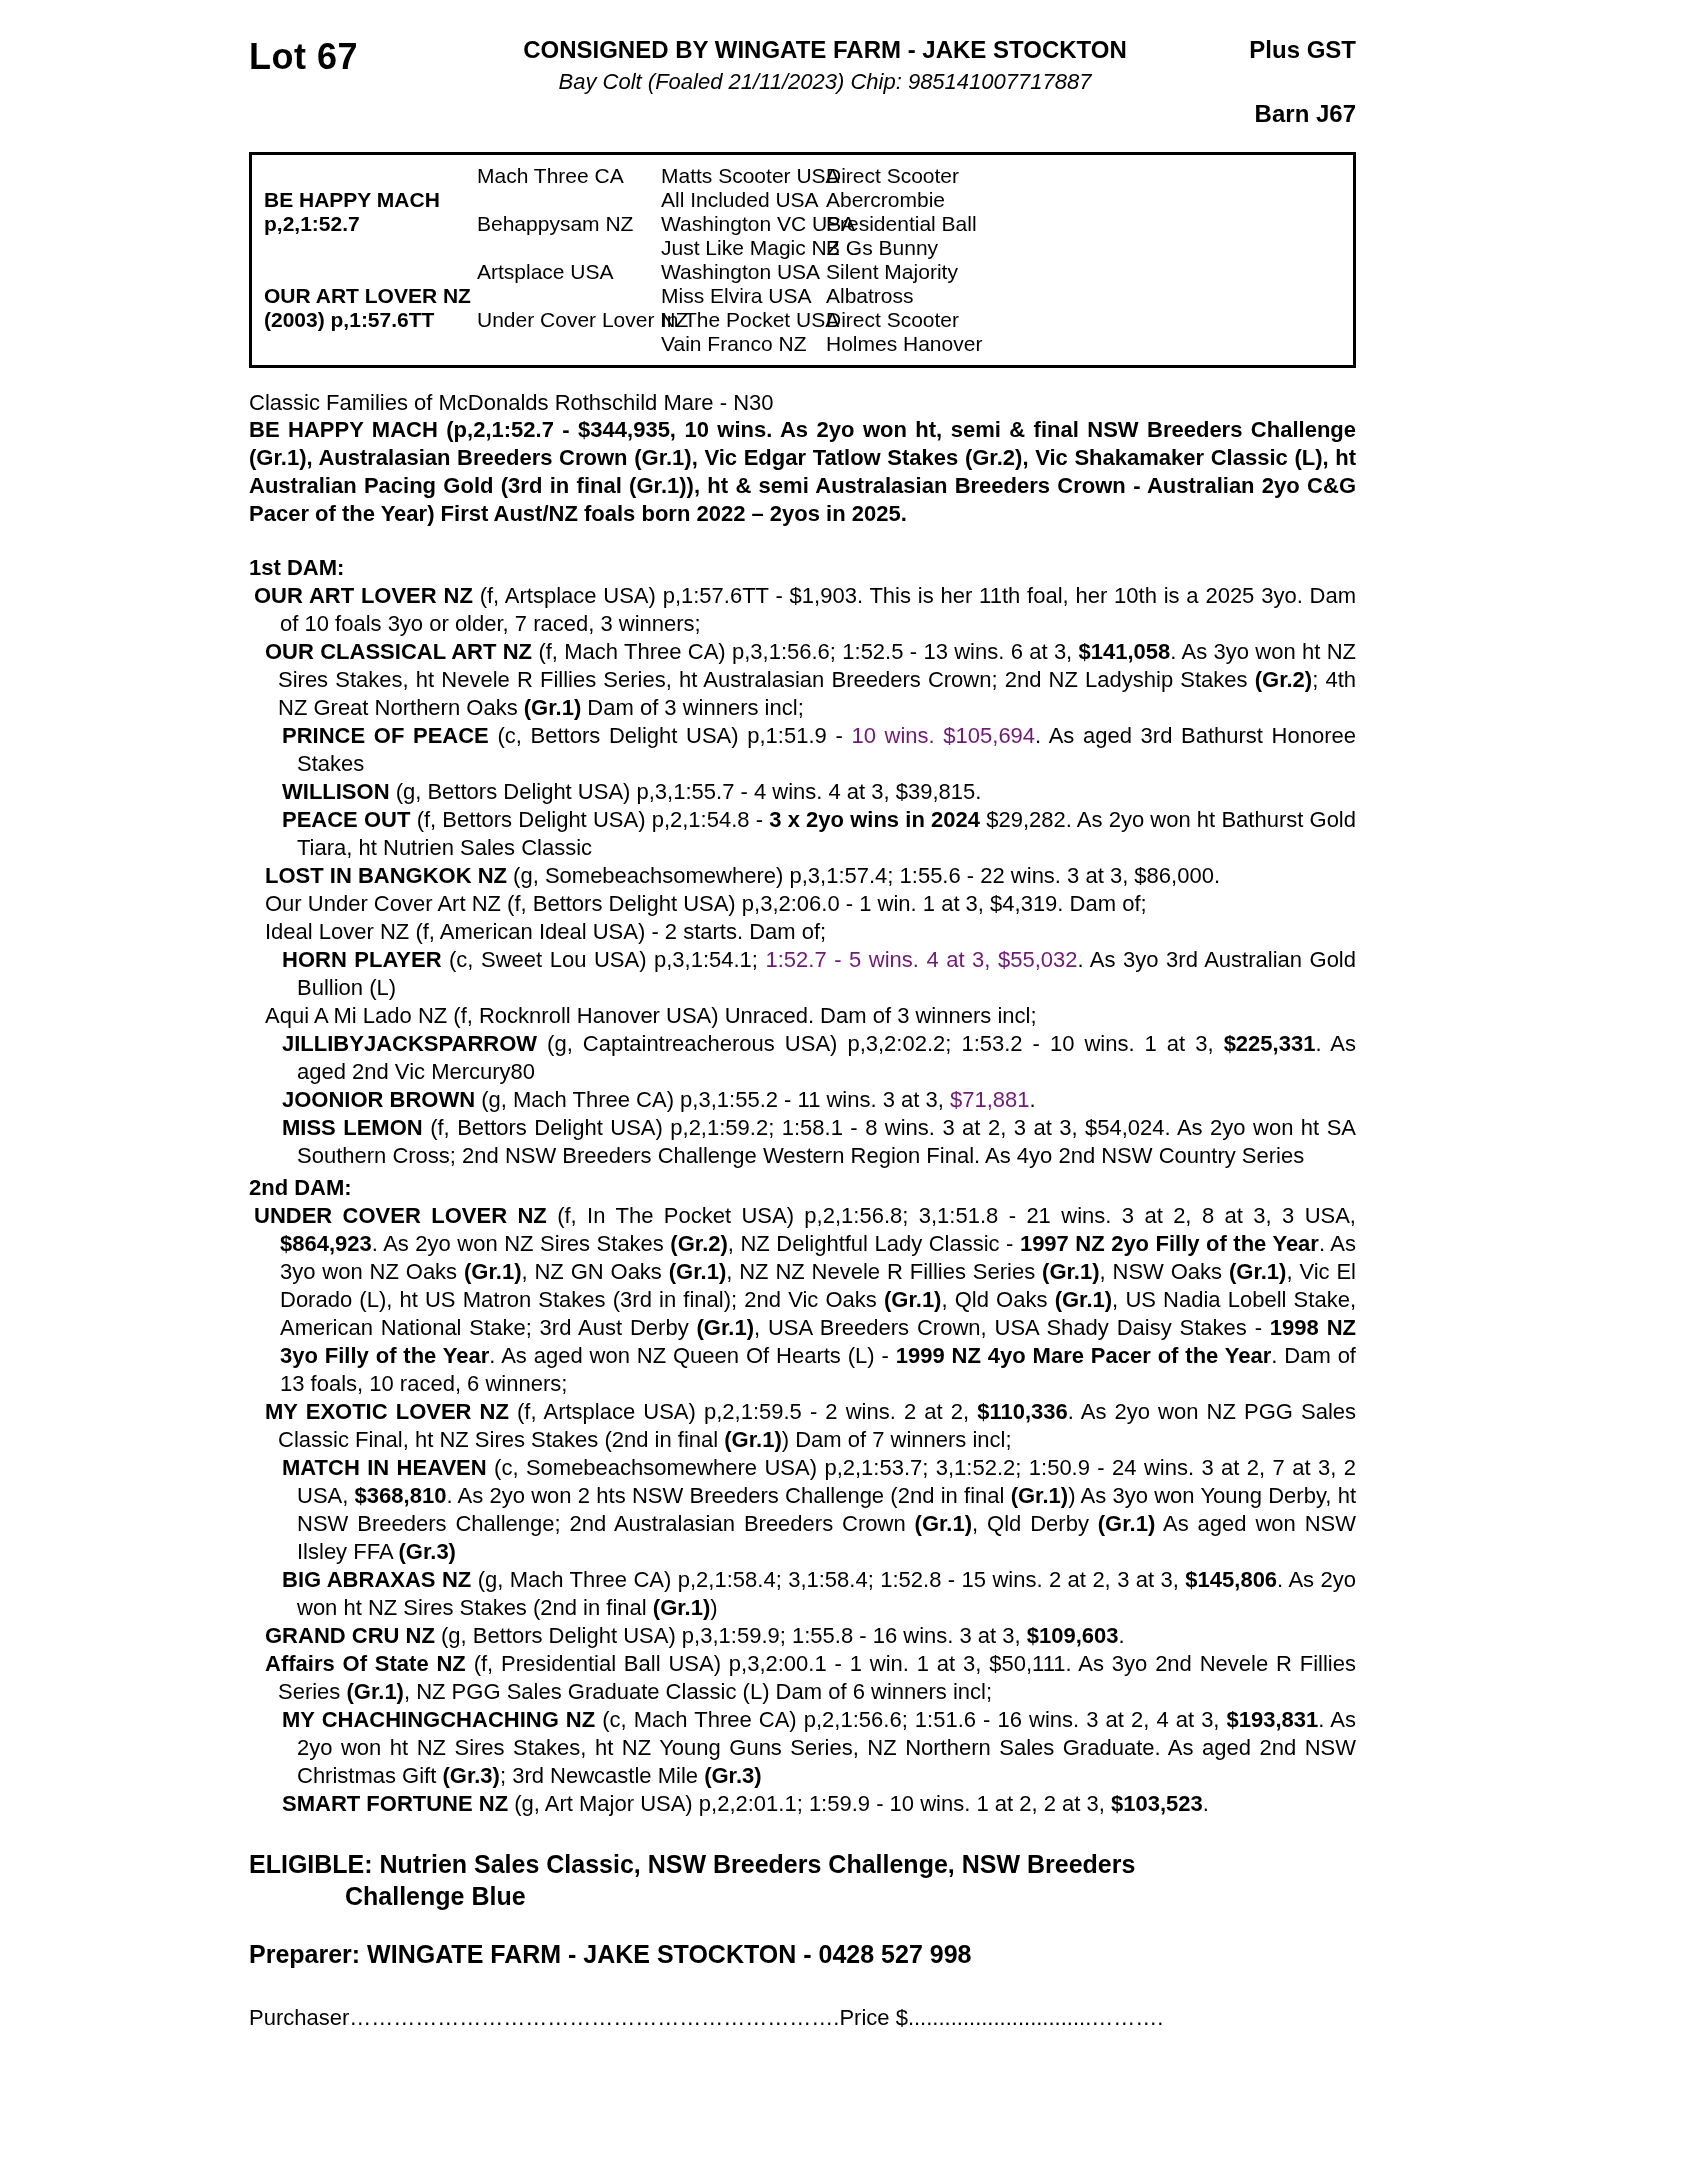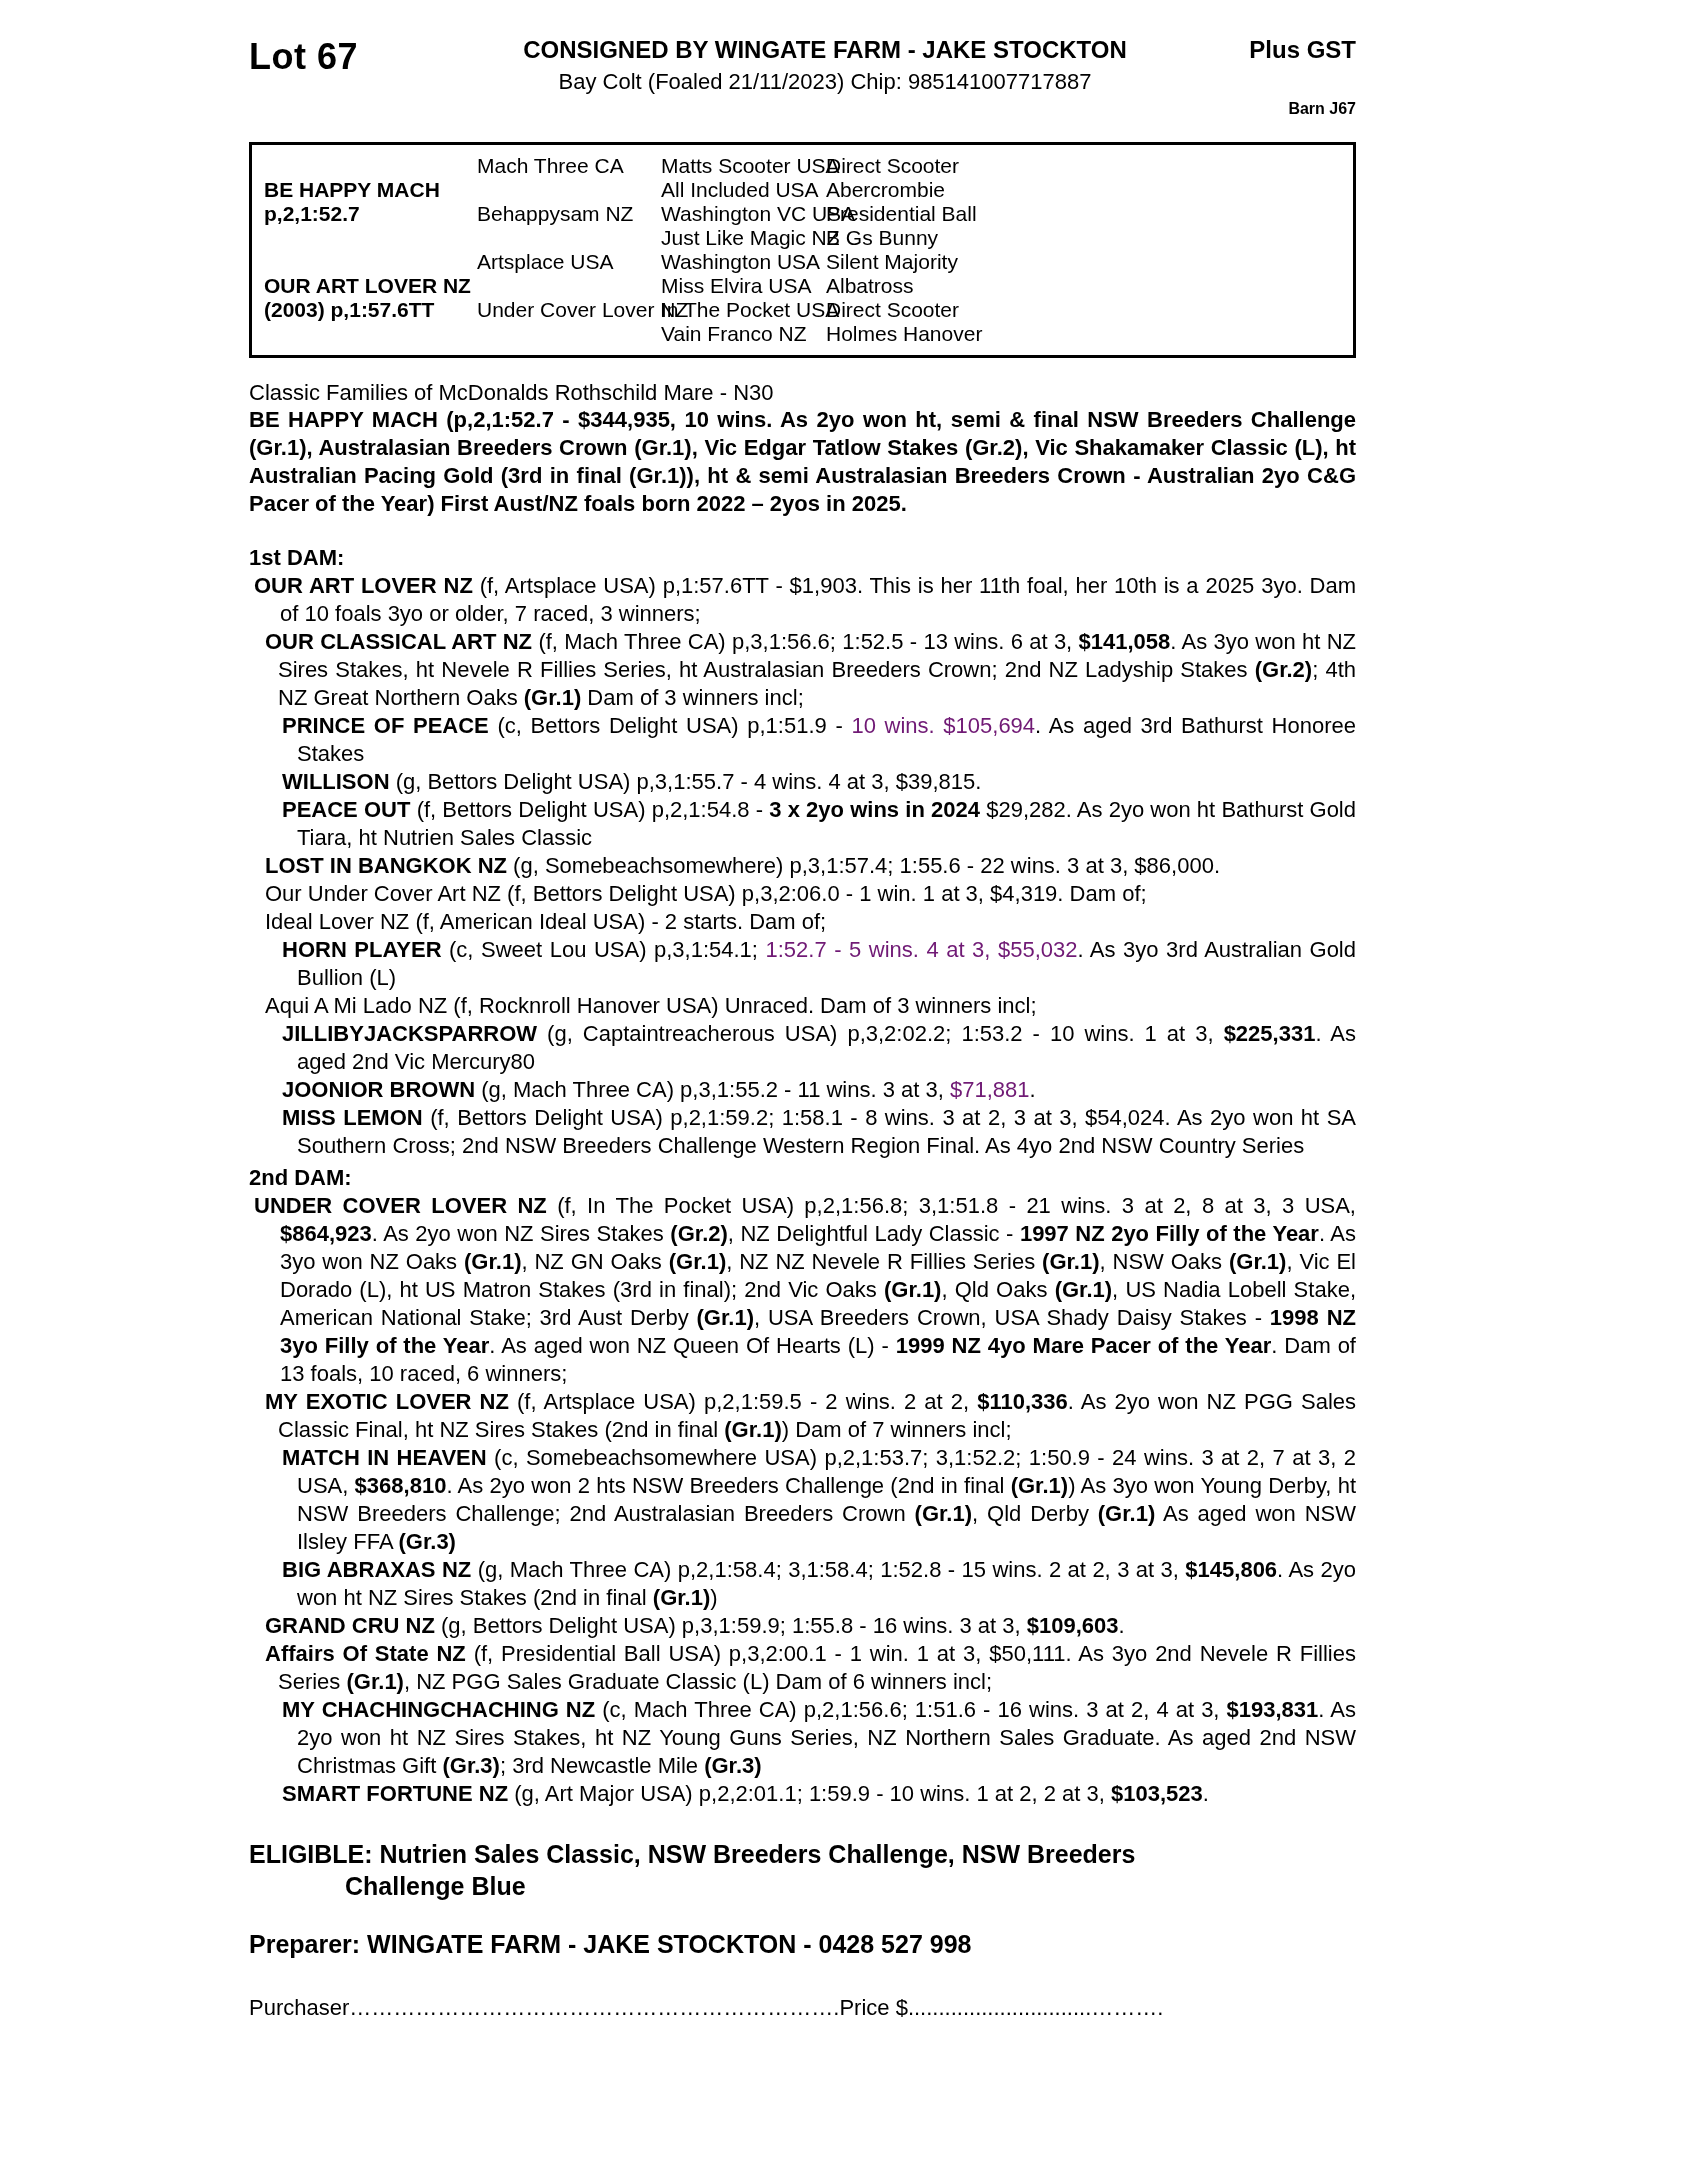--- a/index.html
+++ b/index.html
@@ -5,24 +5,24 @@
   html,body{margin:0;padding:0;background:#ffffff;}
   body{width:1683px;height:2178px;position:relative;font-family:"Liberation Sans",sans-serif;color:#000;overflow:hidden;}
   .content{position:absolute;left:249px;top:36px;width:1107px;}
   .b{font-weight:bold;}
   .r{color:#701a75;}
   
   .hdr{display:flex;align-items:flex-start;}
   .hdr-lot{width:213px;font-size:36px;font-weight:bold;letter-spacing:0.5px;}
   .hdr-center{flex:1;text-align:center;}
   .hdr-consignor{font-size:24px;font-weight:bold;}
-  .hdr-foal{font-size:22px;margin-top:5px;}
+  .hdr-foal{font-size:22px;margin-top:5px;font-style:italic;}
   .hdr-right{width:168px;text-align:right;}
   .hdr-gst{font-size:24px;font-weight:bold;}
-  .hdr-barn{font-size:16px;font-weight:bold;margin-top:36px;}
+  .hdr-barn{font-size:24px;font-weight:bold;margin-top:36px;}
   
   .ped-table{border:3px solid #000;margin-top:24px;display:grid;
     grid-template-columns:213px 184px 165px 1fr;grid-auto-rows:24px;
     padding:9px 4px 9px 12px;font-size:21px;line-height:24px;}
   .ped-cell{white-space:nowrap;}
   .ped-main{font-weight:bold;}
   .classic{margin-top:22px;font-size:22px;}
   
   .para{font-size:22px;line-height:28px;text-align:justify;}
   .dam-head{margin-top:26px;font-size:22px;font-weight:bold;line-height:28px;}

